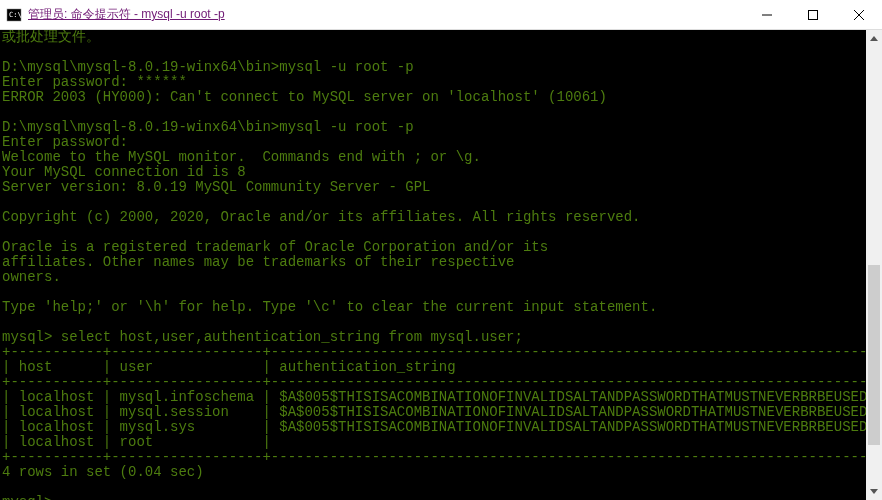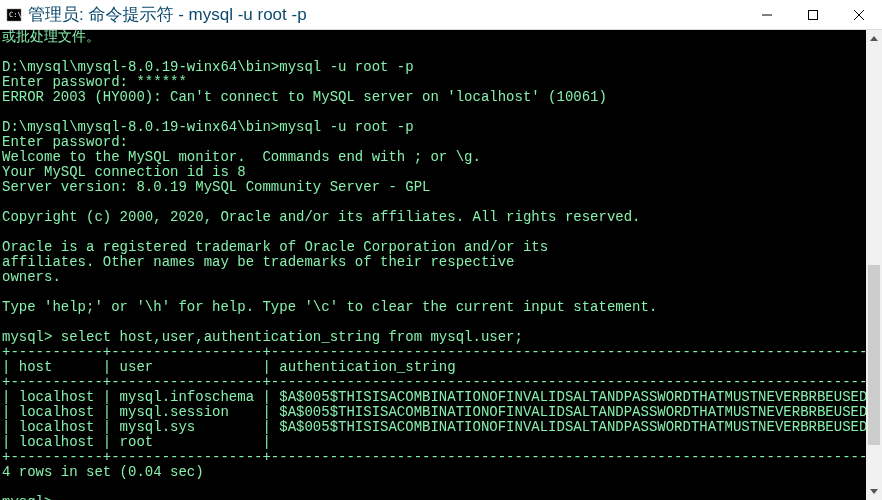--- a/index.html
+++ b/index.html
@@ -22,37 +22,38 @@
   }
   .titlebar .icon {
     width: 16px;
     height: 16px;
     margin: 0 6px;
     display: flex;
     align-items: center;
     justify-content: center;
   }
   .titlebar .title {
-    font-size: 17px;
-    color: #0c4a6e;
+    font-size: 12px;
+    color: #701a75;
     flex: 0 0 auto;
+    text-decoration: underline;
   }
   .titlebar .spacer { flex: 1; }
   .winbtn {
     width: 46px;
     height: 30px;
     display: flex;
     align-items: center;
     justify-content: center;
     color: #000;
   }
   .terminal {
     flex: 1;
     background: #000;
-    color: #86efac;
+    color: #4d7c0f;
     font-family: "NSimSun", "SimSun", "Courier New", monospace;
     font-size: 14px;
     line-height: 15px;
     padding: 0 2px 2px 2px;
     white-space: pre;
     overflow: hidden;
     position: relative;
   }
   .scrollbar {
     position: absolute;

